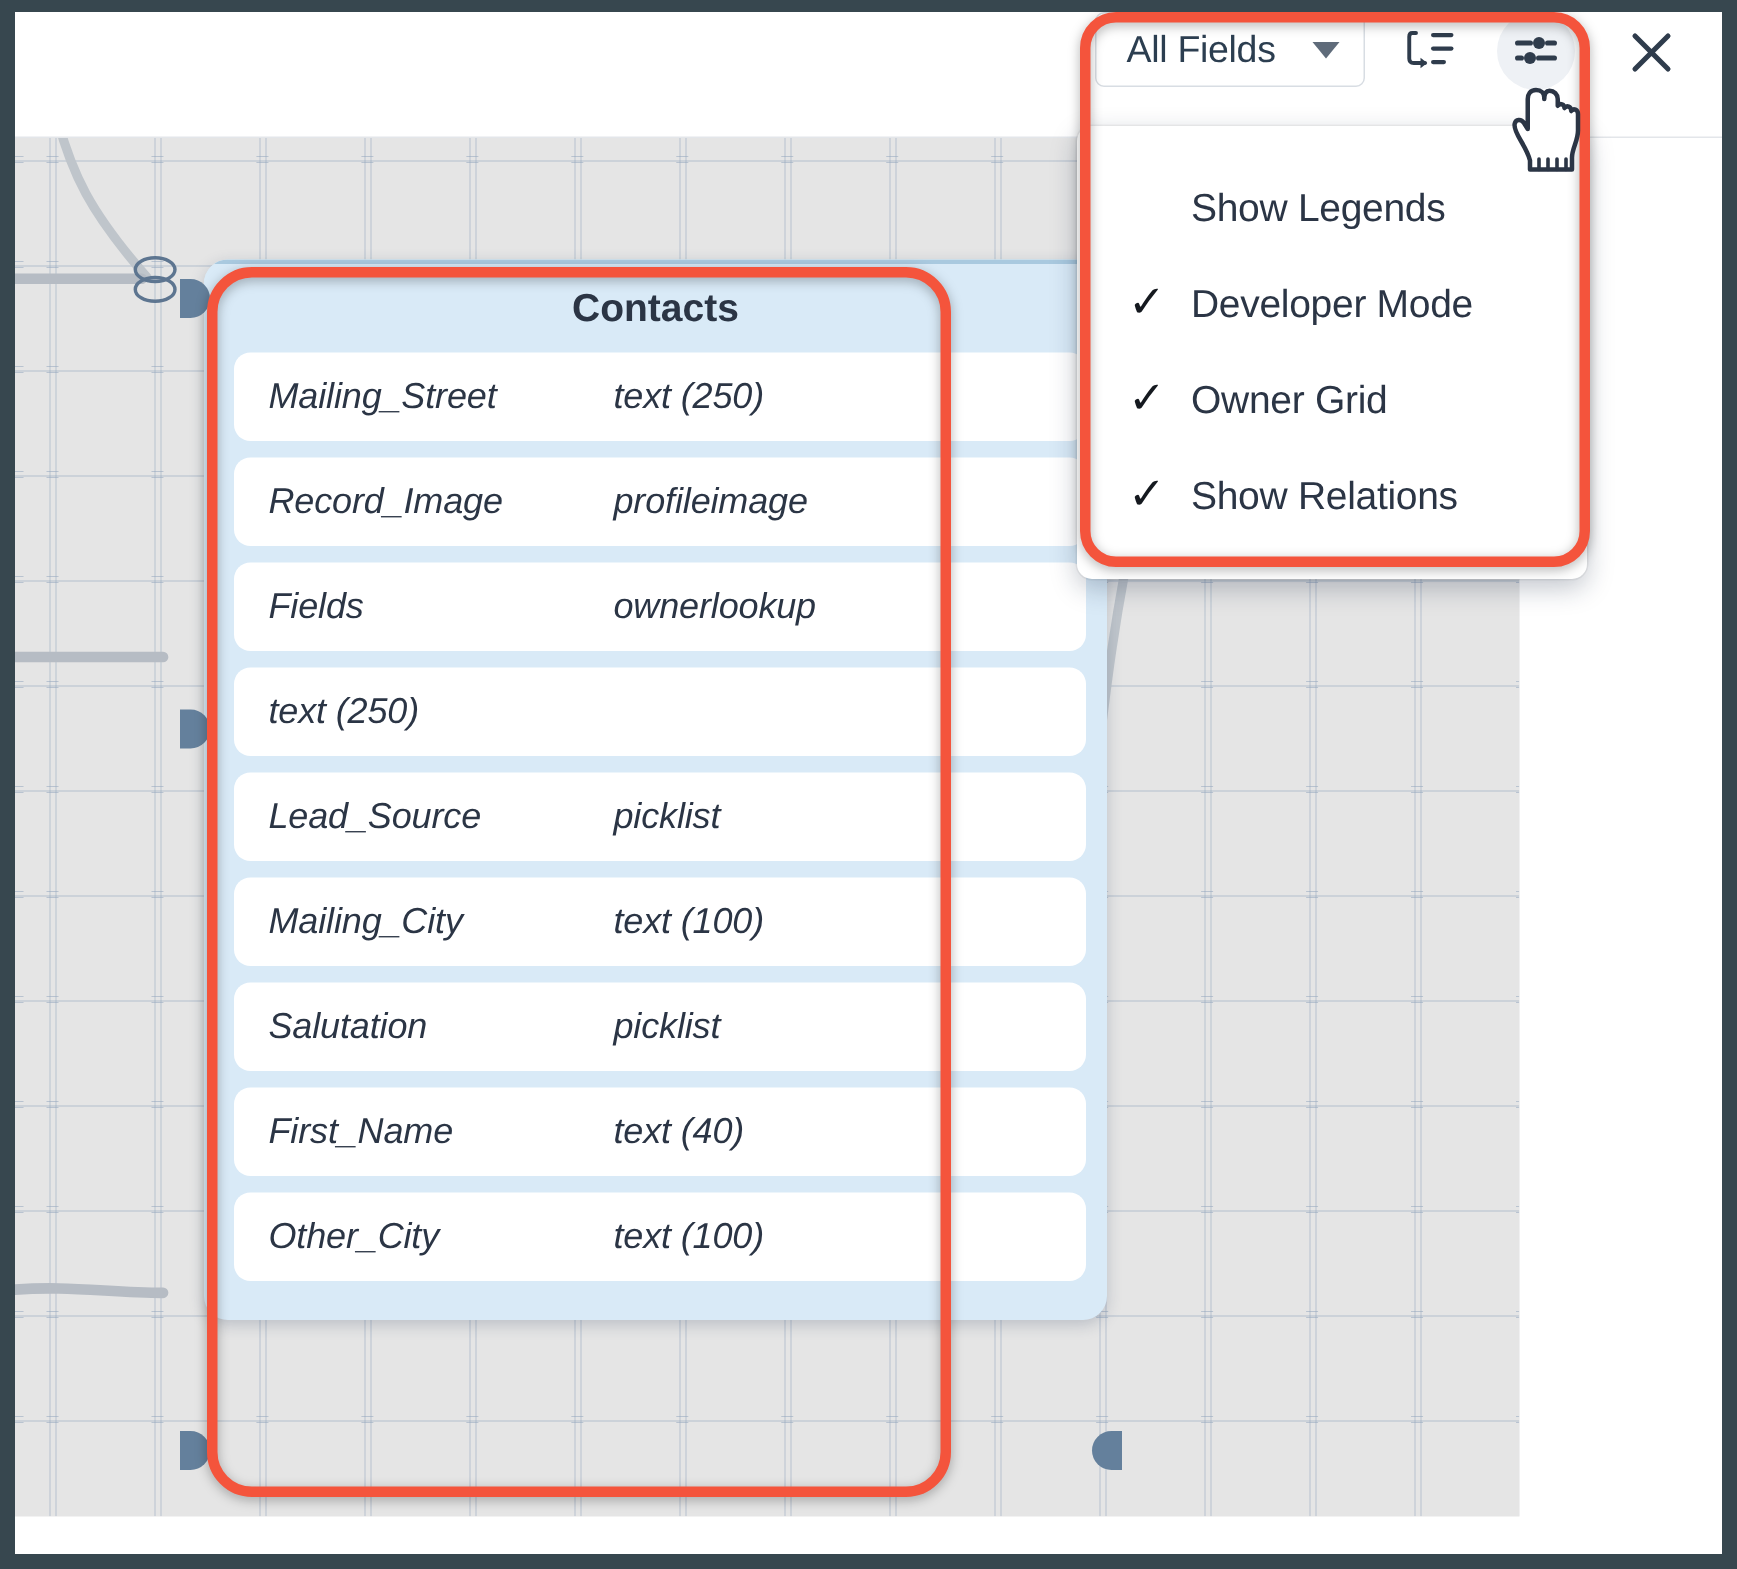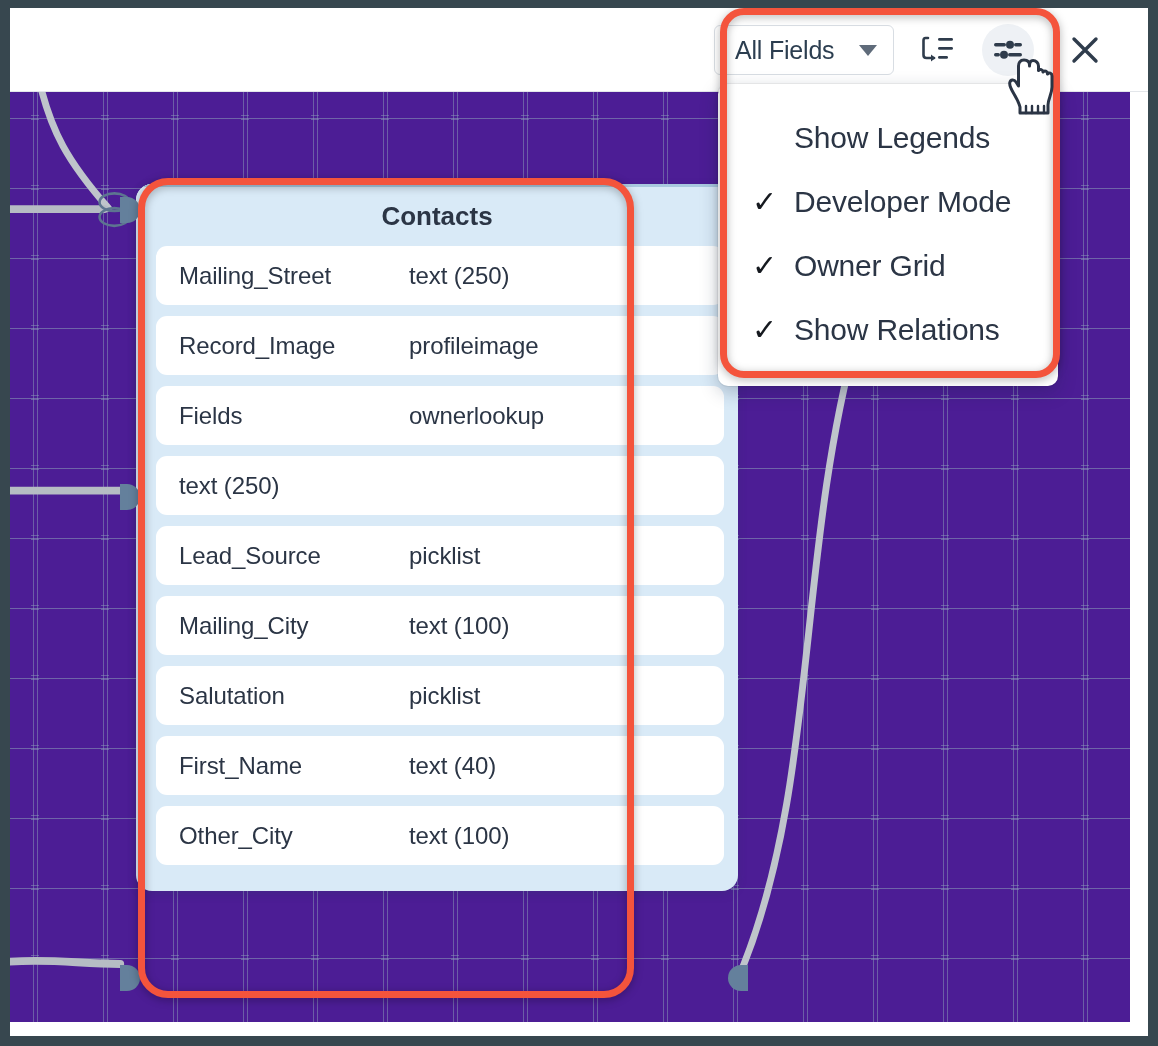--- a/index.html
+++ b/index.html
@@ -34,24 +34,24 @@
     position: absolute;
     left: 0; top: 0;
     width: 1138px; height: 84px;
     background: #ffffff;
     border-bottom: 1px solid #e3e6ea;
     z-index: 40;
   }
 
   .tb-right {
     position: absolute;
-    right: 36px; top: 0;
+    right: 20px; top: 0;
     height: 84px;
     display: flex;
-    align-items: center;
+    align-items: flex-start;
     gap: 18px;
   }
 
   .fields-select {
     height: 50px;
     min-width: 180px;
     border: 1px solid #d8dde3;
     border-radius: 6px;
     background: #fff;
     display: flex;
@@ -90,24 +90,24 @@
     display: flex;
     align-items: center;
     justify-content: center;
     cursor: pointer;
     margin-left: 6px;
   }
 
   
   #canvas {
     position: absolute;
-    left: 0; top: 84px;
-    width: 1120px;
+    left: 0; top: 73px;
+    width: 1003px;
     height: 930px;
-    background-color: #4c1d95;
+    background-color: #e5e5e5;
     overflow: hidden;
   }
   #gridlayer {
     position: absolute;
     inset: 0;
     background-image:
       linear-gradient(to right, rgba(140,160,185,.55) 1px, transparent 1px),
       linear-gradient(to right, rgba(140,160,185,.55) 1px, transparent 1px),
       linear-gradient(to bottom, rgba(140,160,185,.55) 1px, transparent 1px),
       linear-gradient(to bottom, rgba(140,160,185,.55) 1px, transparent 1px);
@@ -154,20 +154,21 @@
     font-weight: bold;
     color: #2b3545;
     background: #d9eaf7;
     border-top: 3px solid #a9c9df;
   }
   #card-rows {
     padding: 0 14px 26px 20px;
     display: flex;
     flex-direction: column;
     gap: 11px;
+    font-style: italic;
   }
   .field-row {
     height: 59px;
     background: #ffffff;
     border-radius: 11px;
     display: flex;
     align-items: center;
     padding-left: 23px;
     cursor: pointer;
   }
@@ -214,21 +215,21 @@
   }
   .menu-check {
     width: 42px;
     font-size: 30px;
     color: #15191f;
     line-height: 1;
     display: flex;
     align-items: center;
   }
   .menu-label {
-    font-size: 30px;
+    font-size: 26px;
     color: #2b3545;
     letter-spacing: -0.2px;
     text-align: right;
   }
 
   
   .hilite {
     position: absolute;
     border: 7px solid #f4543c;
     border-radius: 22px;

